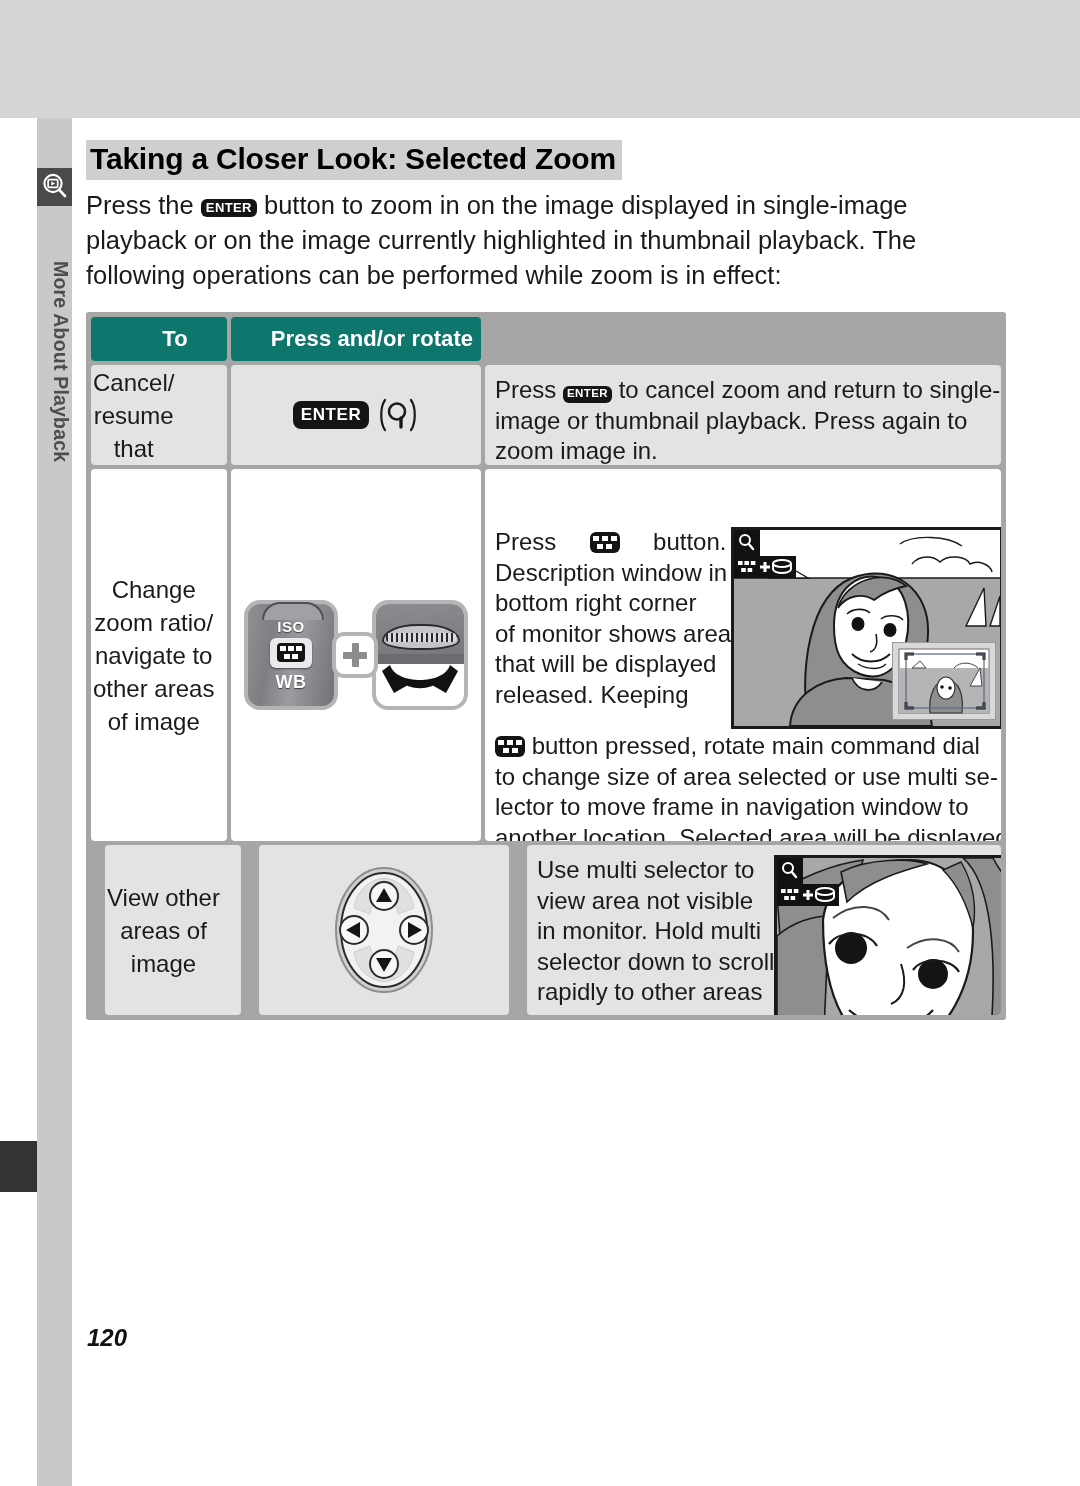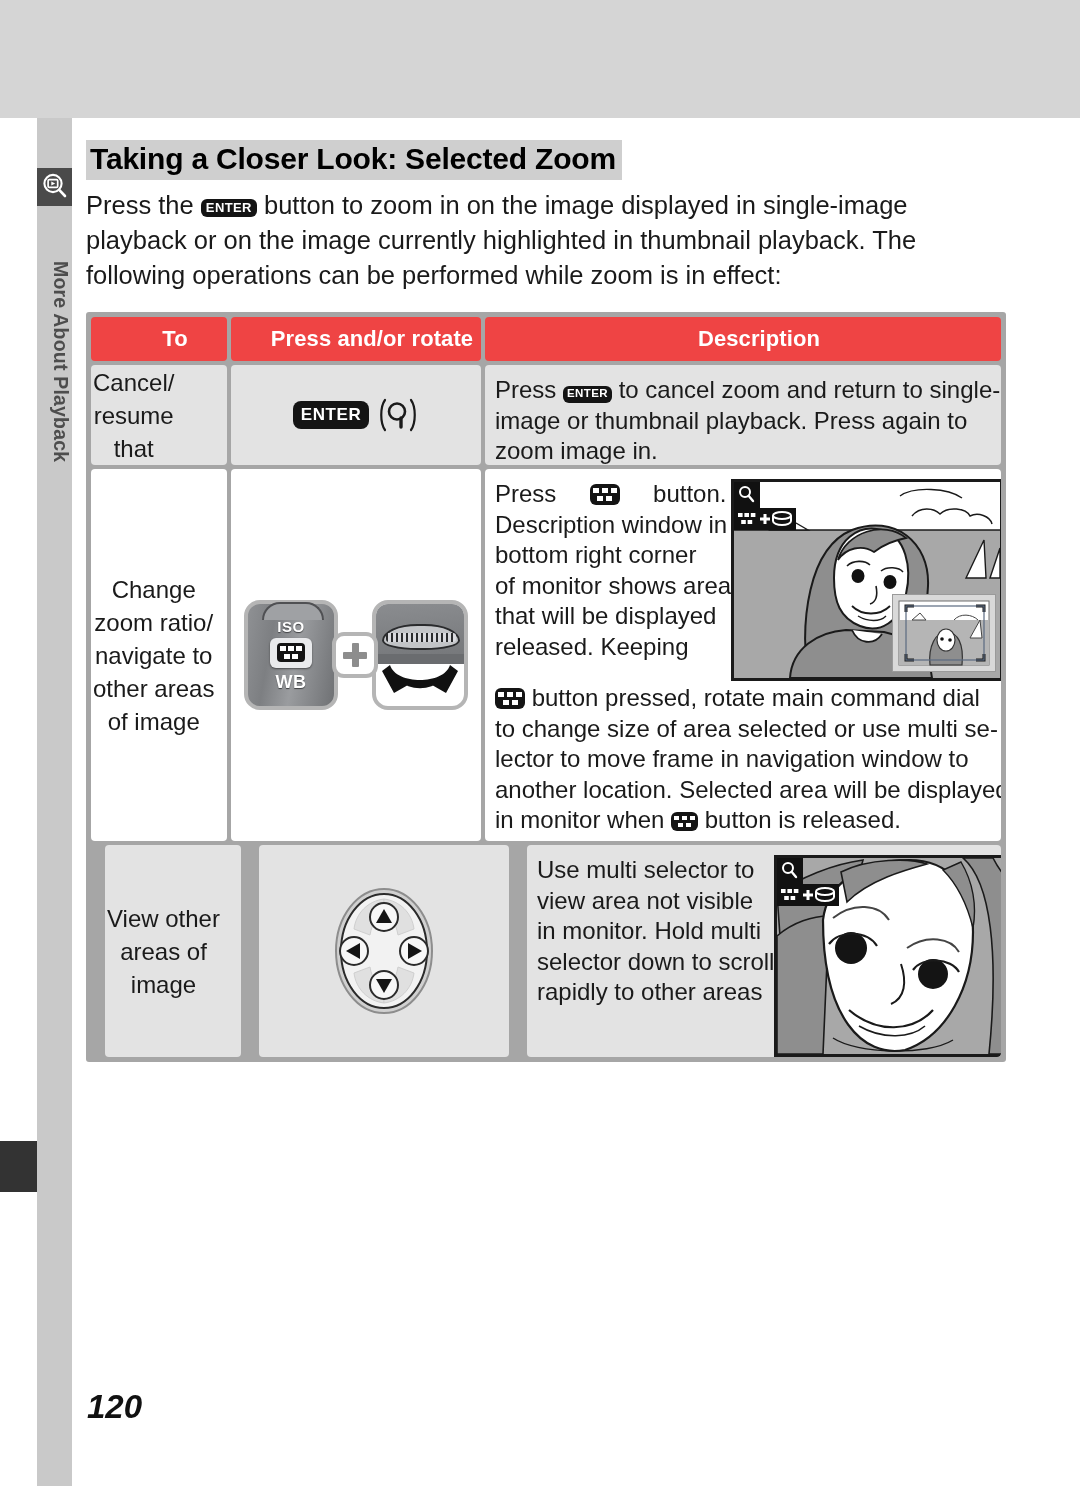--- a/index.html
+++ b/index.html
@@ -33,22 +33,22 @@
     writing-mode:vertical-rl;
     white-space:nowrap;
     padding-top:4px;
     box-sizing:border-box;
   }
   .bottom-marker{
     position:absolute;left:0;top:1141px;width:37px;height:51px;
     background:#333333;
   }
   .page-num{
-    position:absolute;left:87px;top:1388px;
-    font-size:33px;font-weight:bold;font-style:italic;color:#111;
+    position:absolute;left:87px;top:1324px;
+    font-size:24px;font-weight:bold;font-style:italic;color:#111;
     font-family:"Liberation Sans", sans-serif;
   }
 
   
   .heading-wrap{
     position:absolute;left:86px;top:140px;width:915px;
   }
   .heading{
     display:inline-block;
     background:#cfcfcf;
@@ -107,21 +107,21 @@
     margin:2px;
     border-radius:4px;
     position:relative;
     overflow:hidden;
   }
   .c1{width:136px;flex:0 0 136px;}
   .c2{width:250px;flex:0 0 250px;}
   .c3{flex:1 1 auto;}
 
   .hcell{
-    background:#ef4444;color:#ffffff;
+    background:#0f766e;color:#ffffff;
     height:44px;
     display:flex;align-items:center;justify-content:center;
     font-size:22px;font-weight:bold;
     letter-spacing:.1px;
     padding-left:32px;
   }
 
   .bodycell{background:#e3e3e3;}
   .bodycell.white{background:#ffffff;}
 
@@ -136,21 +136,21 @@
   .desc{
     font-size:24px;line-height:30.5px;color:#1a1a1a;
     padding:10px 8px 10px 10px;
     text-align:justify;text-align-last:left;
   }
   .desc .ln{display:block;white-space:nowrap;}
 
   
   .r1 .tcell{height:100px;}
   .r2 .tcell{height:372px;}
-  .r3 .tcell{height:212px;margin-left:16px;}
+  .r3 .tcell{height:170px;margin-left:16px;}
 
   
   .desc-flex{display:flex;height:100%;}
   .desc-text{flex:1 1 auto;}
   .fig-box{flex:0 0 auto;}
 
   
   .enter-big{
     display:inline-block;background:#141414;color:#fff;
     border-radius:8px;font-weight:bold;font-size:17px;letter-spacing:.6px;
@@ -271,21 +271,20 @@
   </span>
   <span class="ln">playback or on the image currently highlighted in thumbnail playback.  The</span>
   <span class="ln">following operations can be performed while zoom is in effect:</span>
 </div>
 
 <div class="tbl">
 
   <div class="trow">
     <div class="tcell c1 hcell">To</div>
     <div class="tcell c2 hcell">Press and/or rotate</div>
-    <div class="tcell c3 hcell">Description</div>
   </div>
 
   <div class="trow r1">
     <div class="tcell c1 bodycell">
       <div class="lbl">
         <div>
           <div>Cancel/</div>
           <div>resume</div>
           <div>that</div>
         </div>
@@ -355,21 +354,21 @@
           <div class="ridge"></div>
           <div class="shelf"></div>
           <svg class="arrow" width="80" height="44" viewBox="0 0 80 44">
             <path d="M10 6 C16 26, 64 26, 70 6 L78 12 L66 34 L52 26 L60 21 C52 32, 28 32, 20 21 L28 26 L14 34 L2 12 Z" fill="#111111"></path>
           </svg>
         </div>
       </div>
     </div>
 
     <div class="tcell c3 bodycell white">
-      <div class="desc" style="padding-right:8px;">
+      <div class="desc" style="padding-right:8px;margin-top:48px;">
         <div class="desc-flex">
           <div class="desc-text">
             <span class="ln">
               <span>Press</span>
               &nbsp;&nbsp;&nbsp;
               <span class="thumb-chip">
                 <i style="left:3px;top:4px;width:6px;height:5px;"></i>
                 <i style="left:12px;top:4px;width:6px;height:5px;"></i>
                 <i style="left:21px;top:4px;width:6px;height:5px;"></i>
                 <i style="left:7.5px;top:12px;width:6px;height:5px;"></i>

